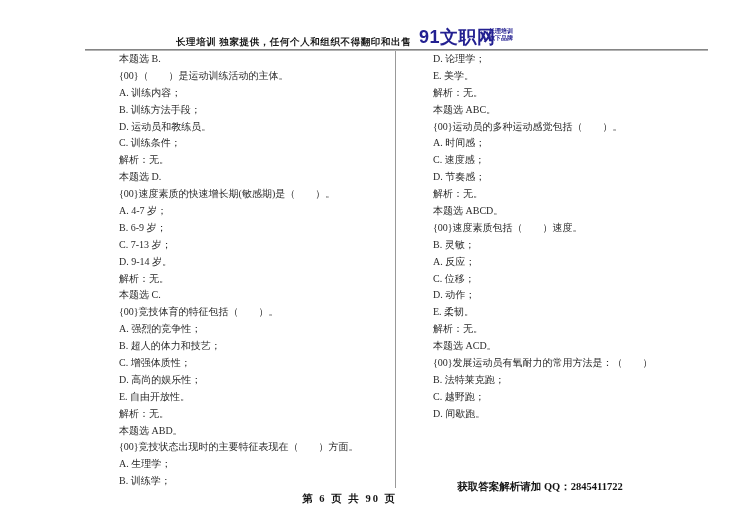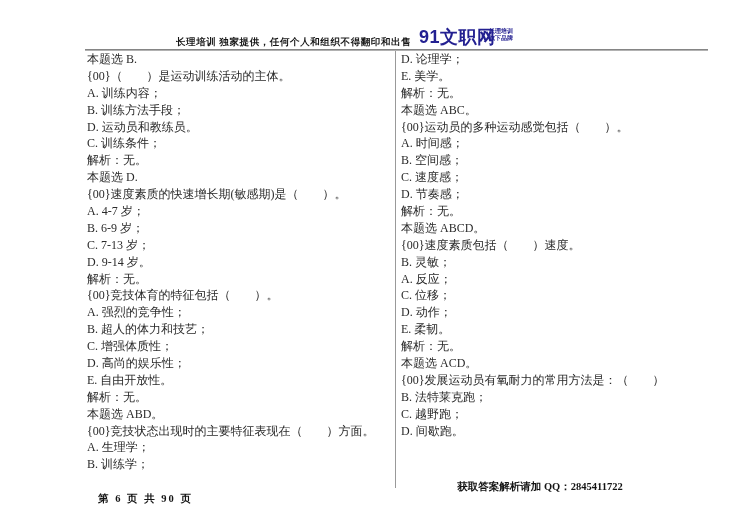--- a/index.html
+++ b/index.html
@@ -34,31 +34,31 @@
   .header-rule{
     position:absolute;left:85px;top:49px;width:623px;height:2px;
     background:linear-gradient(to bottom,#6f6f6f,#c8c8c8);
   }
   .v-divider{
     position:absolute;left:395px;top:51px;width:1px;height:437px;
     background:#999999;
   }
   .column{
     position:absolute;top:51px;
-    font-size:12px;color:#2a2a2a;
+    font-size:10px;color:#2a2a2a;margin-left:32px;
   }
   .column.left{left:87px;width:306px;}
   .column.right{left:401px;width:306px;}
   .line{
     height:16.9px;line-height:16.9px;
     white-space:nowrap;overflow:hidden;
   }
   .footer-page{
-    position:absolute;left:98px;top:492px;width:309px;
-    text-align:left;font-size:10.5px;font-weight:bold;color:#141414;
+    position:absolute;left:88px;top:492px;width:309px;
+    text-align:right;font-size:10.5px;font-weight:bold;color:#141414;
     letter-spacing:2px;white-space:nowrap;
   }
   .footer-contact{
     position:absolute;left:400px;top:480px;width:280px;
     text-align:center;font-size:10.5px;font-weight:bold;color:#141414;
     white-space:nowrap;
   }
 </style>
 </head>
 <body>
@@ -83,40 +83,40 @@
     <div class="line">D. 运动员和教练员。</div>
     <div class="line">C. 训练条件；</div>
     <div class="line">解析：无。</div>
     <div class="line">本题选 D.</div>
     <div class="line">{00}速度素质的快速增长期(敏感期)是（　　）。</div>
     <div class="line">A. 4-7 岁；</div>
     <div class="line">B. 6-9 岁；</div>
     <div class="line">C. 7-13 岁；</div>
     <div class="line">D. 9-14 岁。</div>
     <div class="line">解析：无。</div>
+    <div class="line">本题选 C.</div>
     <div class="line">{00}竞技体育的特征包括（　　）。</div>
     <div class="line">A. 强烈的竞争性；</div>
     <div class="line">B. 超人的体力和技艺；</div>
     <div class="line">C. 增强体质性；</div>
     <div class="line">D. 高尚的娱乐性；</div>
     <div class="line">E. 自由开放性。</div>
     <div class="line">解析：无。</div>
     <div class="line">本题选 ABD。</div>
     <div class="line">{00}竞技状态出现时的主要特征表现在（　　）方面。</div>
     <div class="line">A. 生理学；</div>
     <div class="line">B. 训练学；</div>
   </div>
 <div class="column right">
     <div class="line">D. 论理学；</div>
     <div class="line">E. 美学。</div>
     <div class="line">解析：无。</div>
     <div class="line">本题选 ABC。</div>
     <div class="line">{00}运动员的多种运动感觉包括（　　）。</div>
     <div class="line">A. 时间感；</div>
-    <div class="line">B. 空间感；</div>
     <div class="line">C. 速度感；</div>
     <div class="line">D. 节奏感；</div>
     <div class="line">解析：无。</div>
     <div class="line">本题选 ABCD。</div>
     <div class="line">{00}速度素质包括（　　）速度。</div>
     <div class="line">B. 灵敏；</div>
     <div class="line">A. 反应；</div>
     <div class="line">C. 位移；</div>
     <div class="line">D. 动作；</div>
     <div class="line">E. 柔韧。</div>

